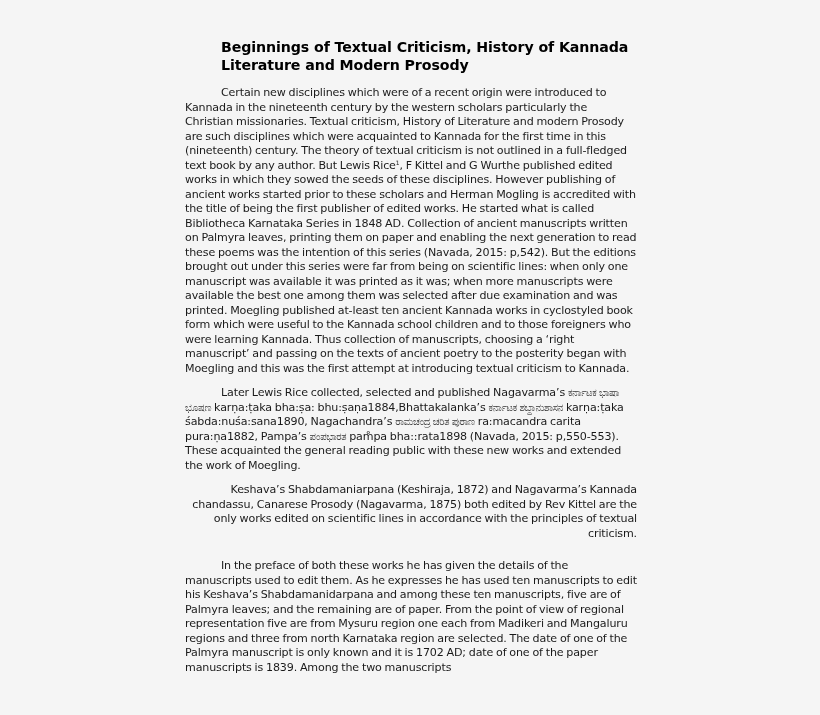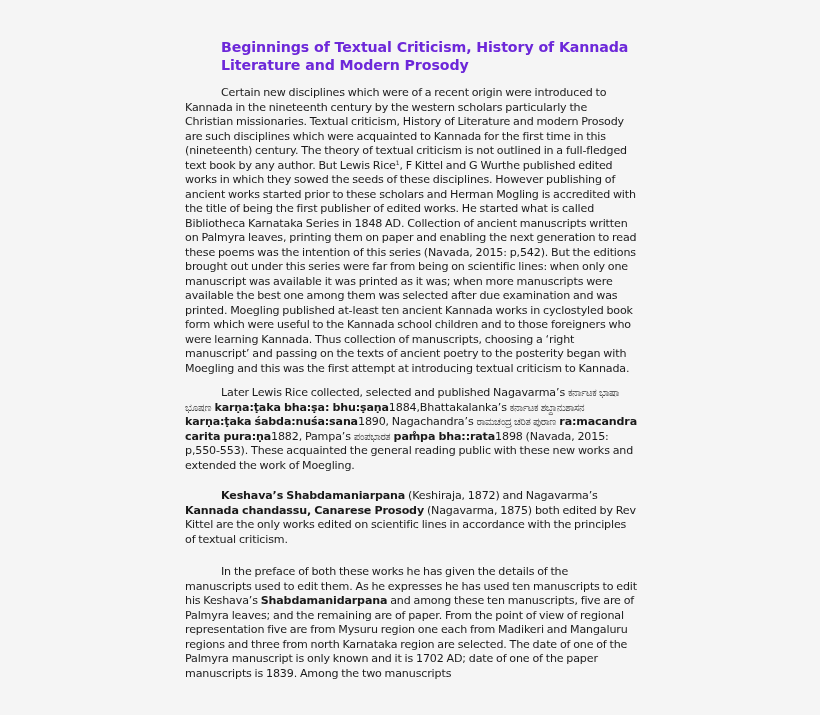--- a/index.html
+++ b/index.html
@@ -20,37 +20,37 @@
     left: 185px;
     top: 38px;
     width: 452px;
   }
   .title {
     margin: 0 0 0 36px;
     font-family: "DejaVu Sans", sans-serif;
     font-weight: bold;
     font-size: 14.2px;
     line-height: 18px;
-    color: #6d28d9;
+    color: #000000;
     letter-spacing: -0.1px;
   }
   .para {
     margin: 0;
     font-size: 11.1px;
     line-height: 14.5px;
     text-indent: 36px;
     letter-spacing: -0.15px;
     word-spacing: -0.5px;
     color: #1a1a1a;
   }
   .p1 { margin-top: 12px; }
   .p2 { margin-top: 10px; }
-  .p3 { margin-top: 16px; }
+  .p3 { margin-top: 10px; text-align: right; }
   .p4 { margin-top: 18px; }
-  .b { font-weight: bold; }
+  .b { font-weight: normal; }
   .kn {
     font-size: 10px;
     color: #333;
     letter-spacing: -0.3px;
   }
   sup.fn {
     font-size: 6px;
     vertical-align: 4px;
     line-height: 0;
   }

